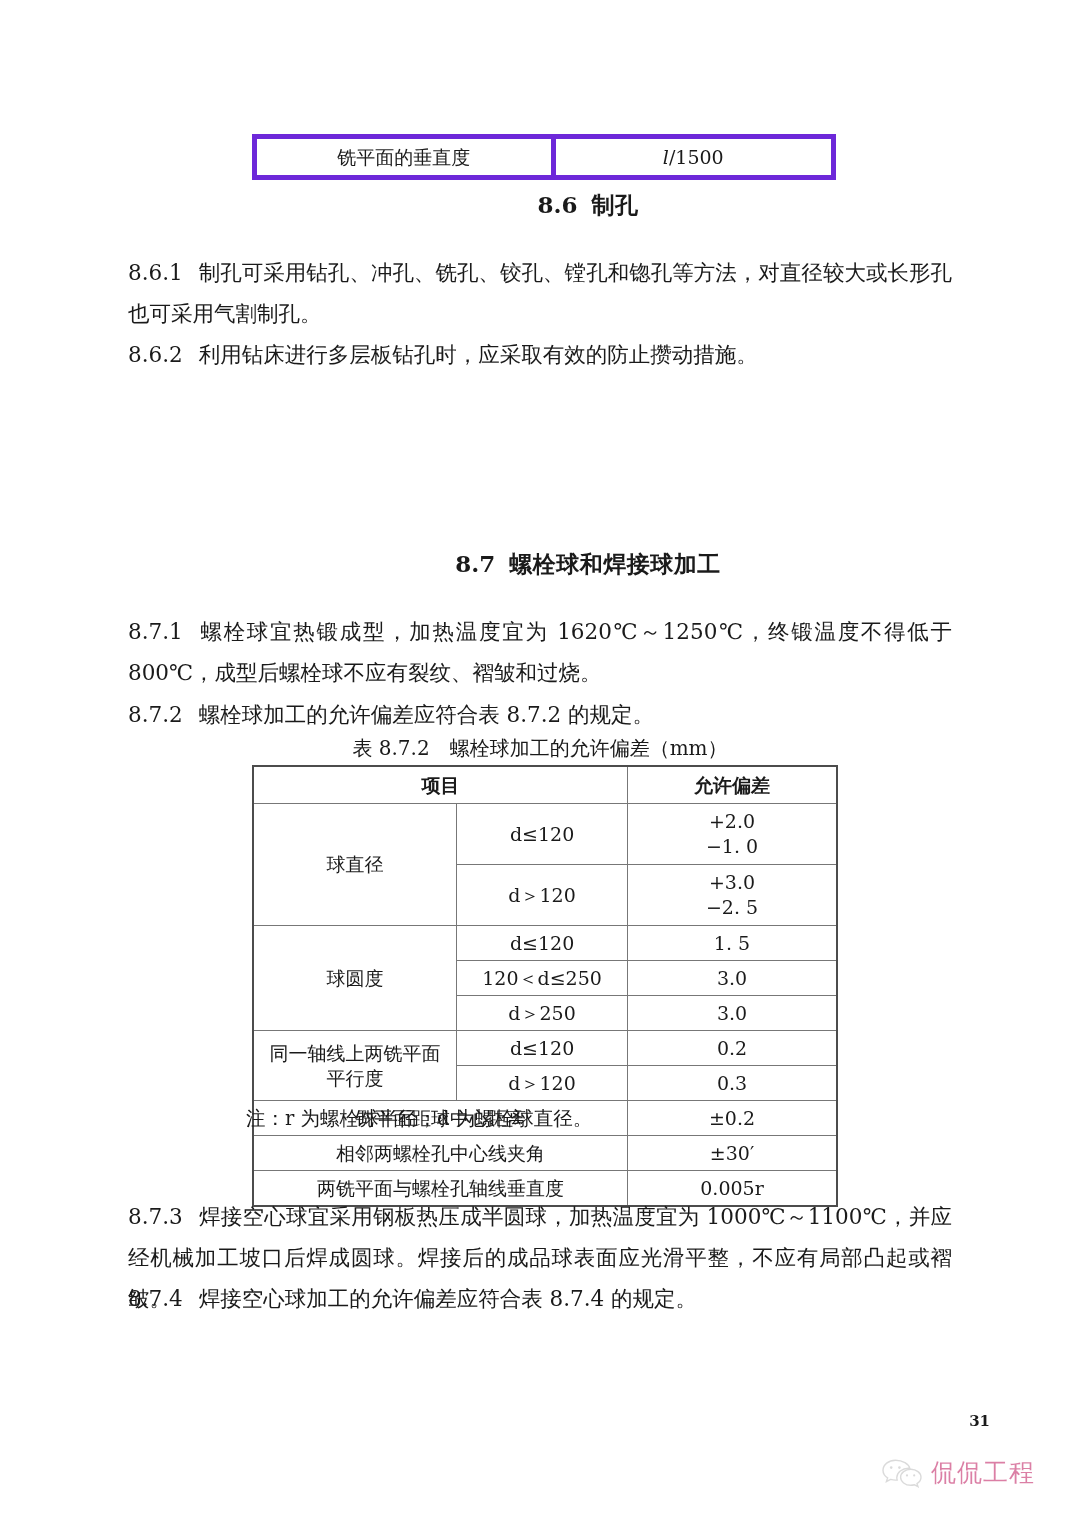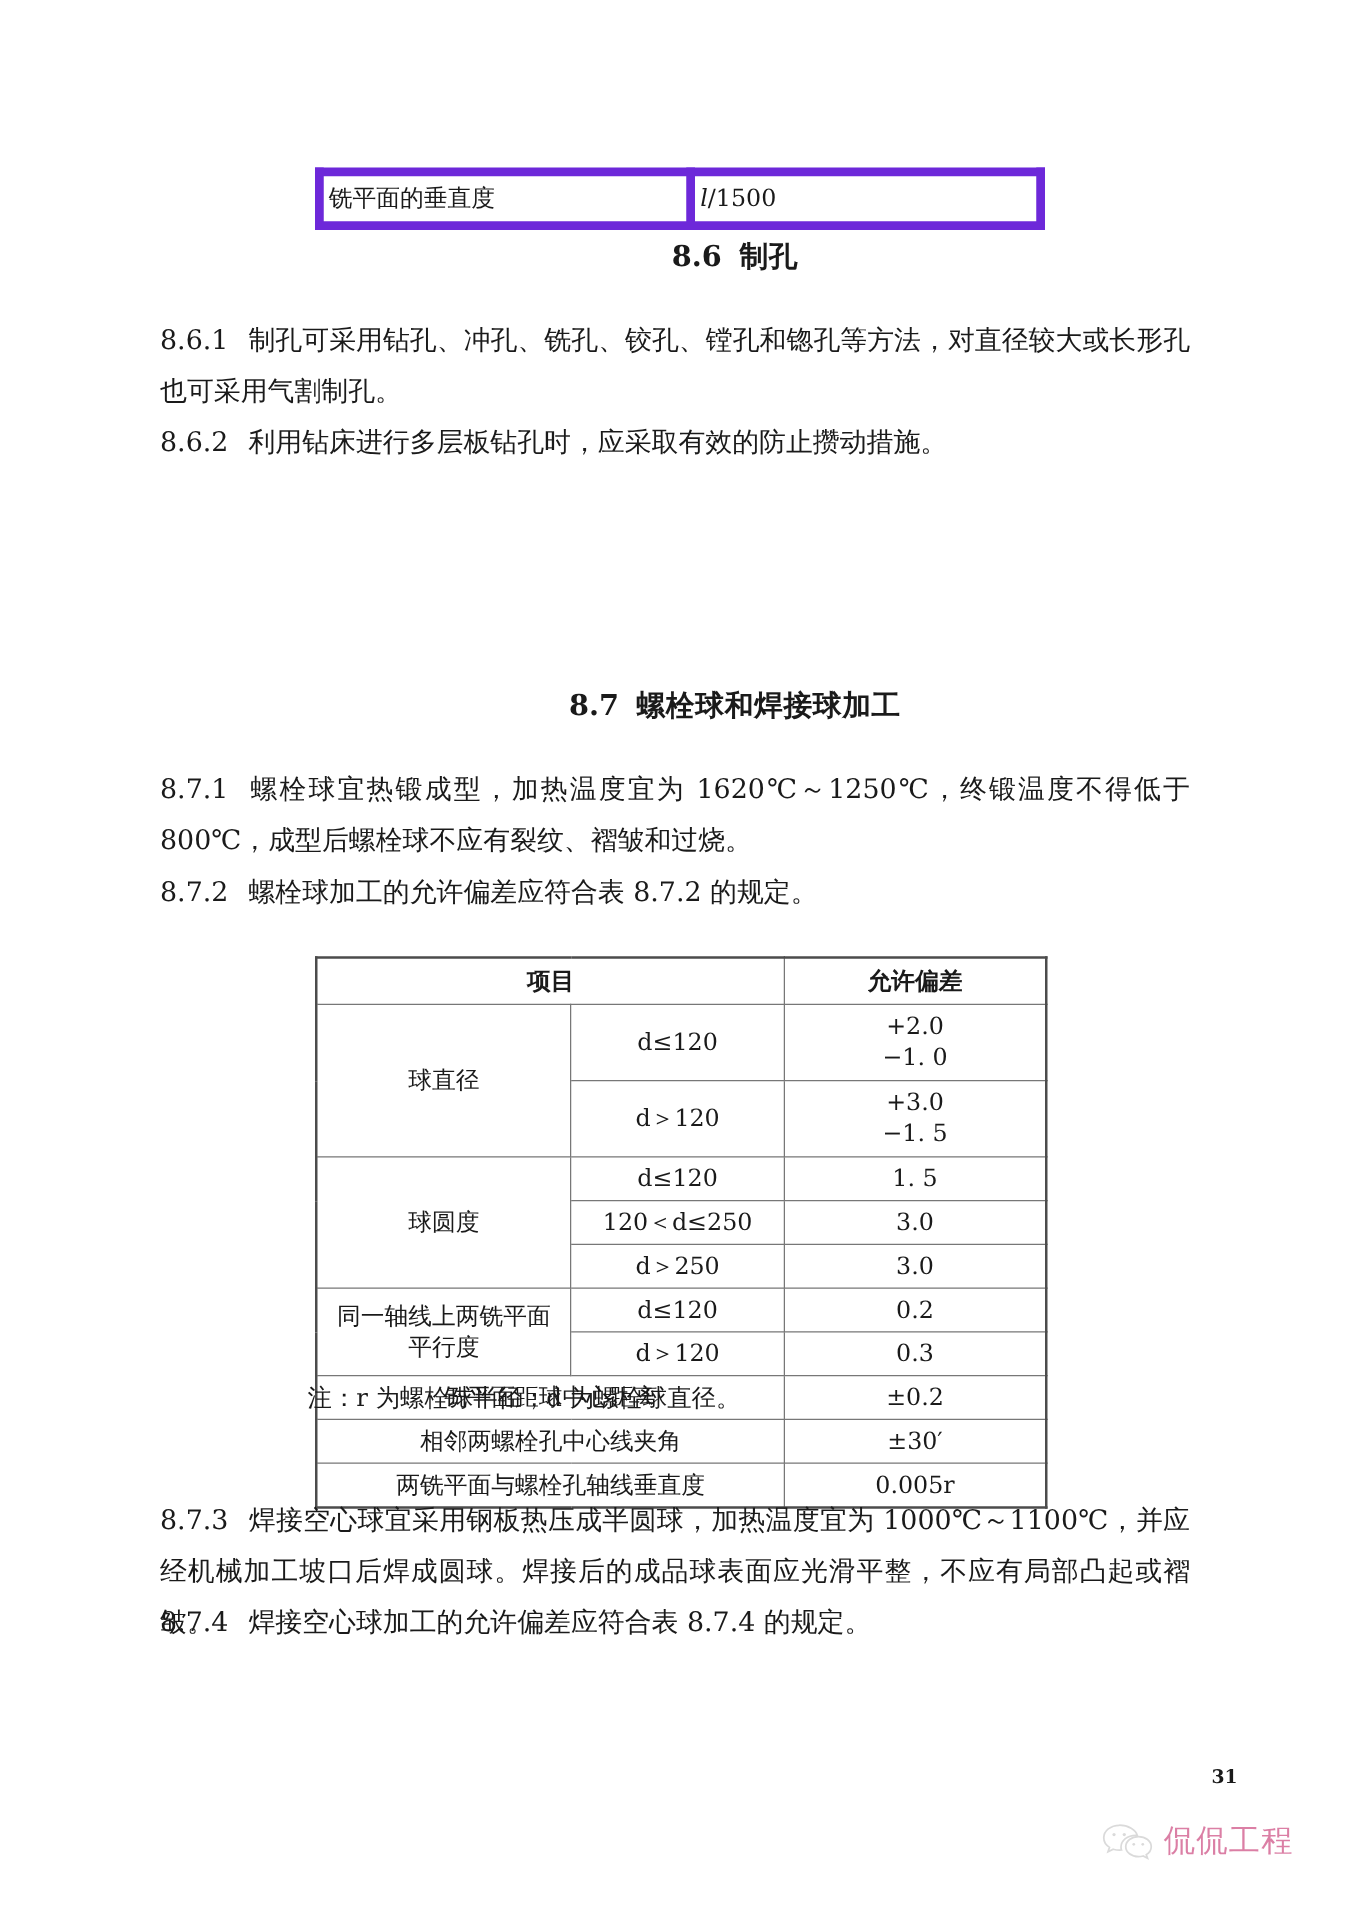--- a/index.html
+++ b/index.html
@@ -25,21 +25,22 @@
   .top-table {
     position: absolute;
     left: 252px;
     top: 134px;
     width: 584px;
     border-collapse: collapse;
     border: 2px solid #4c4c4c;
     font-size: 19px;
   }
   .top-table td {
-    border: 7px solid #6d28d9;
+    border: 5px solid #6d28d9;
+    text-align: center;
     height: 36px;
     line-height: 36px;
     padding: 0 4px;
   }
   .top-table td.c1 { width: 303px; }
   .top-table td.c2 { width: 281px; }
   .ital { font-style: italic; font-family: "DejaVu Serif", "Liberation Serif", serif; }
 
   
   .sec-heading {
@@ -170,41 +171,44 @@
   </div>
 
   <div class="para" style="top:611px;">
     <span class="pnum">8.7.1</span><span>螺栓球宜热锻成型，加热温度宜为 1620℃～1250℃，终锻温度不得低于 800℃，成型后螺栓球不应有裂纹、褶皱和过烧。</span>
   </div>
 
   <div class="para" style="top:694px;">
     <span class="pnum">8.7.2</span><span>螺栓球加工的允许偏差应符合表 8.7.2 的规定。</span>
   </div>
 
+  <div class="tbl-caption" style="top:735px;">
+    <span class="capnum">表 8.7.2</span><span class="captext">螺栓球加工的允许偏差（mm）</span>
+  </div>
 
   <table class="main-table">
     <tbody>
         <tr class="r-hdr">
       <td class="col-a" colspan="2">项目</td>
       <td class="col-c">允许偏差</td>
     </tr>
 
     <tr class="r-tall">
       <td class="col-a" rowspan="2">球直径</td>
       <td class="col-b">d≤120</td>
       <td class="col-c two-line">
         <div>+2.0</div>
         <div>−1. 0</div>
       </td>
     </tr>
     <tr class="r-tall">
       <td class="col-b">d＞120</td>
       <td class="col-c two-line">
         <div>+3.0</div>
-        <div>−1. 5</div>
+        <div>−2. 5</div>
       </td>
     </tr>
 
     <tr class="r-norm">
       <td class="col-a" rowspan="3">球圆度</td>
       <td class="col-b">d≤120</td>
       <td class="col-c">1. 5</td>
     </tr>
     <tr class="r-norm">
       <td class="col-b">120＜d≤250</td>

